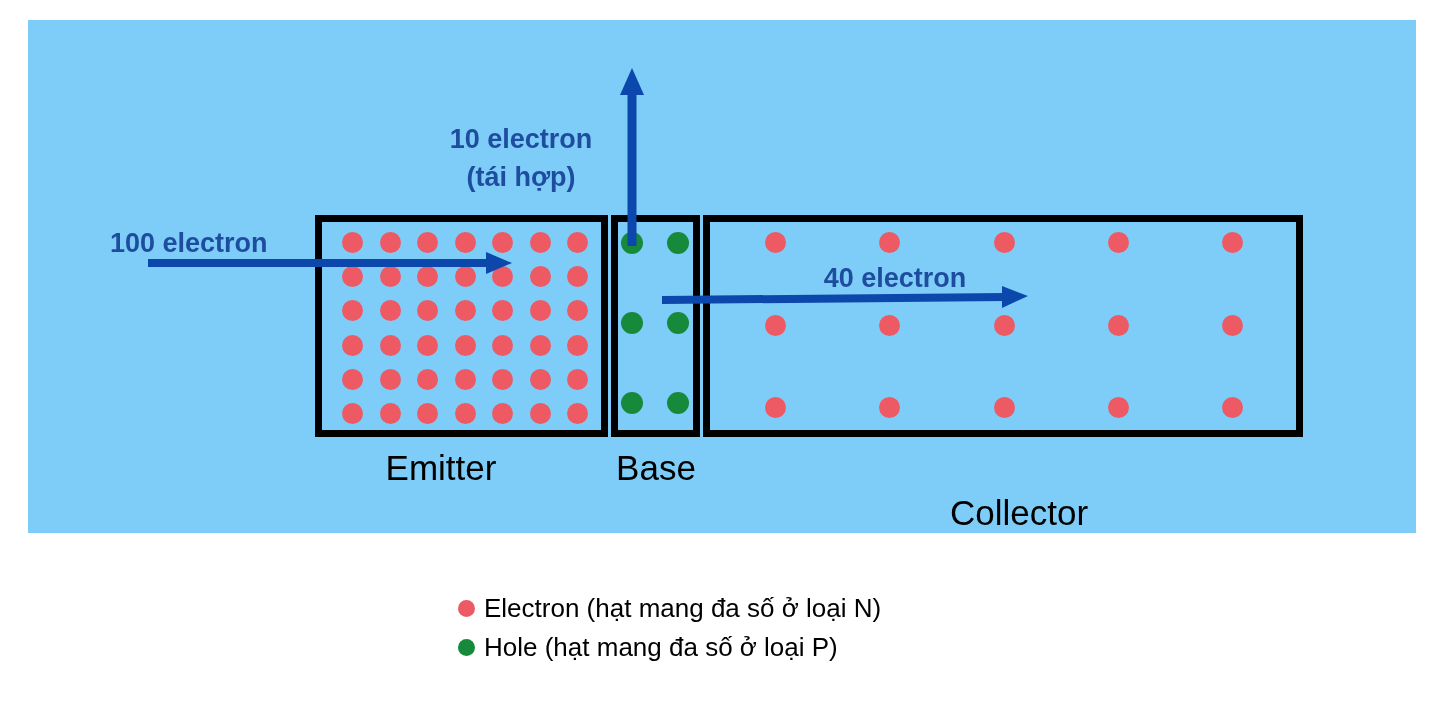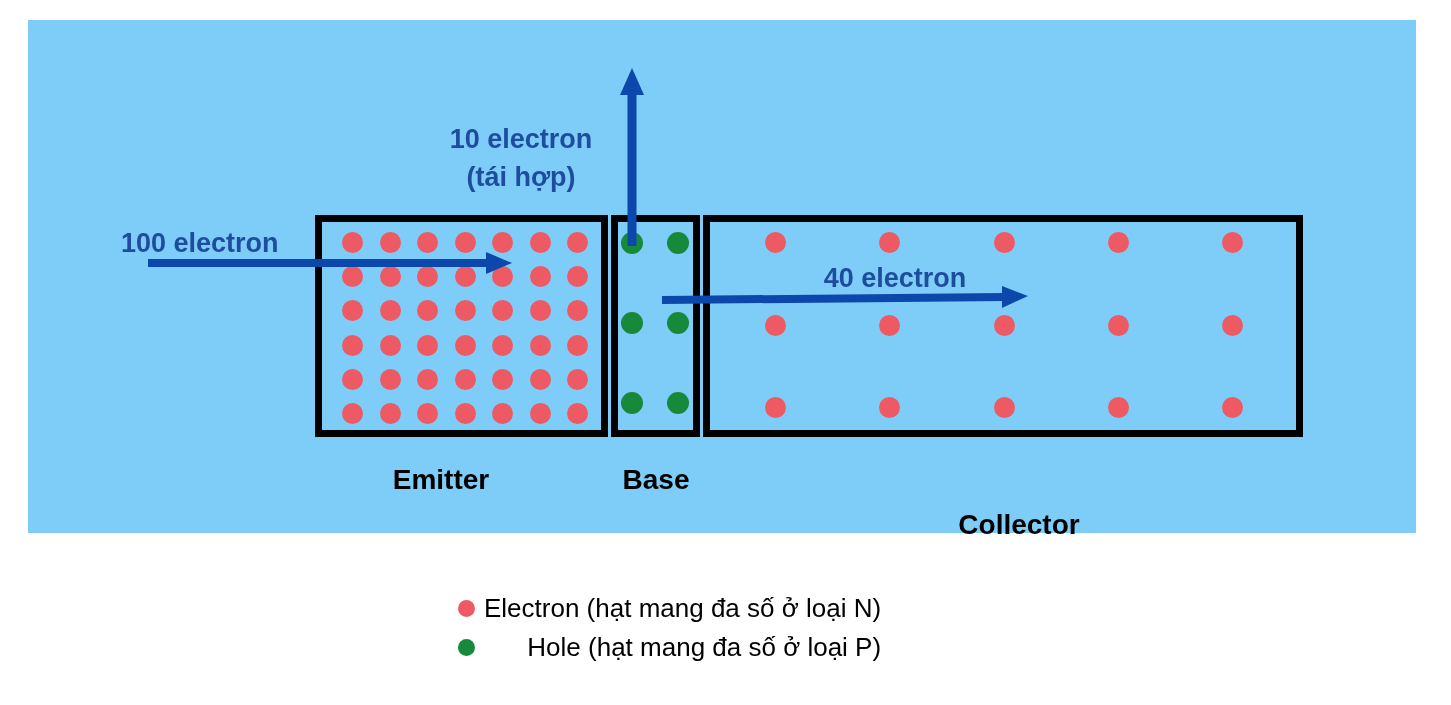--- a/index.html
+++ b/index.html
@@ -26,32 +26,32 @@
   .dot{border-radius:50%;width:21px;height:21px;}
   .dot.electron{background:var(--electron,#EE5A63);}
   .dot.hole{background:var(--hole,#17893B);width:22px;height:22px;}
   svg.arrows{position:absolute;left:0;top:0;z-index:2;pointer-events:none;}
   .arrow-line{stroke:var(--arrow,#0C47AC);fill:none;}
   .arrow-head{fill:var(--arrow,#0C47AC);stroke:none;}
   .flow-label{
     position:absolute;z-index:3;color:var(--arrow-text,#1E4C9E);
     font-weight:bold;font-size:27px;line-height:38px;white-space:nowrap;
   }
-  .lbl-100{left:121px;top:224px;}
+  .lbl-100{left:110px;top:224px;}
   .lbl-10{left:421px;top:72px;width:200px;text-align:center;white-space:normal;margin-top:48px;}
   .lbl-90{left:805px;top:259px;width:180px;text-align:center;}
   .region-label{
-    position:absolute;top:463px;z-index:3;transform:translateX(-50%);
-    color:var(--label-text,#000);font-weight:bold;font-size:28px;line-height:34px;white-space:nowrap;
+    position:absolute;top:451px;z-index:3;transform:translateX(-50%);
+    color:var(--label-text,#000);font-weight:normal;font-size:35px;line-height:34px;white-space:nowrap;
   }
   .region-label.emitter-label{left:441px;}
   .region-label.base-label{left:656px;}
   .region-label.collector-label{left:1019px;margin-top:45px;}
   .legend{position:absolute;left:458px;top:589px;z-index:3;}
-  .legend-row{display:flex;align-items:center;height:39px;gap:9px;justify-content:space-between;}
+  .legend-row{display:flex;align-items:center;height:39px;gap:9px;}
   .legend-dot{width:17px;height:17px;border-radius:50%;flex:0 0 auto;}
   .legend-dot.electron{background:var(--electron,#EE5A63);}
   .legend-dot.hole{background:var(--hole,#17893B);}
   .legend-label{color:var(--label-text,#000);font-size:26px;line-height:39px;white-space:nowrap;}
 </style>
 </head>
 <body>
 
 <div class="page">
 

